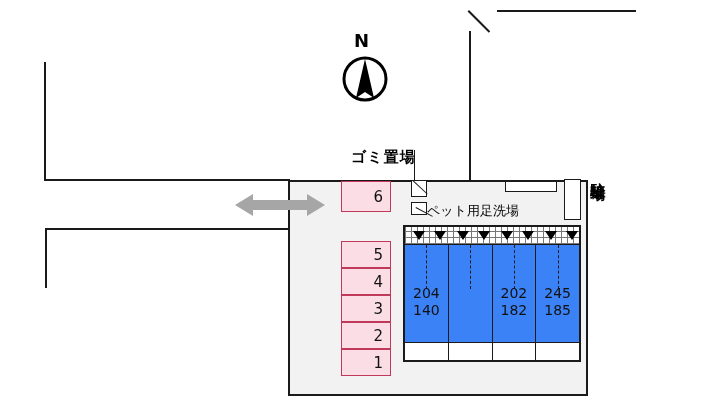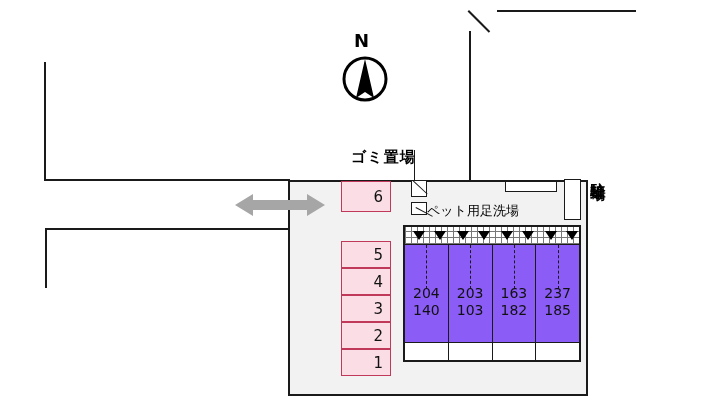--- a/index.html
+++ b/index.html
@@ -50,21 +50,21 @@
     background:
       repeating-linear-gradient(0deg,#777 0 1px,transparent 1px 6px),
       repeating-linear-gradient(90deg,#777 0 1px,transparent 1px 6px),
       #ffffff;
     border-bottom:1.5px solid #1a1a1a;box-sizing:border-box;
   }
   .units-row{
     position:absolute;left:0;top:18px;width:100%;height:99px;display:flex;
   }
   .unit{
-    position:relative;flex:1;background:#8b5cf6;
+    position:relative;flex:1;background:#3b82f6;
     border-right:1.5px solid #1a1a1a;box-sizing:border-box;
   }
   .unit:last-child{border-right:none;}
   .unit .dash{
     position:absolute;left:50%;top:0;width:0;height:44px;
     border-left:1.5px dashed #1a1a1a;
   }
   .unit .labels{
     position:absolute;left:0;top:40px;width:100%;text-align:center;
     font-size:14px;color:#111;line-height:17px;
@@ -188,36 +188,32 @@
     <div class="units-row">
       <div class="unit">
         <div class="dash"></div>
         <div class="labels">
           <div>204</div>
           <div>140</div>
         </div>
       </div>
       <div class="unit">
         <div class="dash"></div>
+      </div>
+      <div class="unit">
+        <div class="dash"></div>
         <div class="labels">
-          <div>203</div>
-          <div>103</div>
-        </div>
-      </div>
-      <div class="unit">
-        <div class="dash"></div>
-        <div class="labels">
-          <div>163</div>
+          <div>202</div>
           <div>182</div>
         </div>
       </div>
       <div class="unit">
         <div class="dash"></div>
         <div class="labels">
-          <div>237</div>
+          <div>245</div>
           <div>185</div>
         </div>
       </div>
     </div>
 
     <div class="porch-row">
       <div class="porch"></div>
       <div class="porch"></div>
       <div class="porch"></div>
       <div class="porch"></div>

